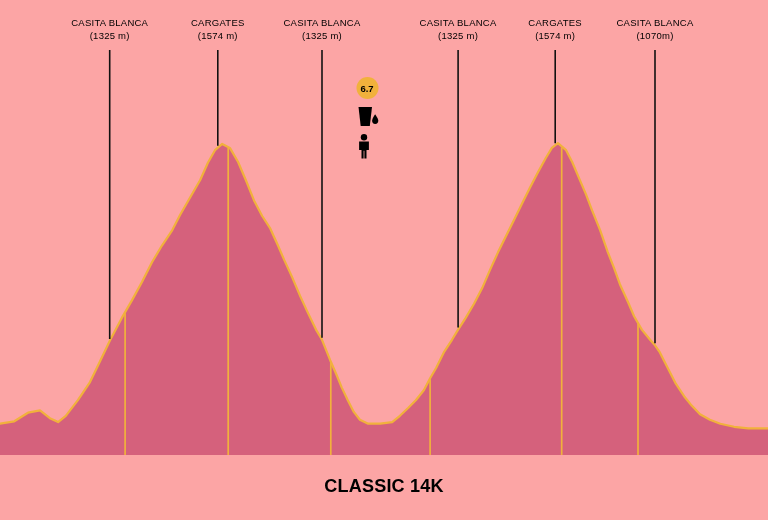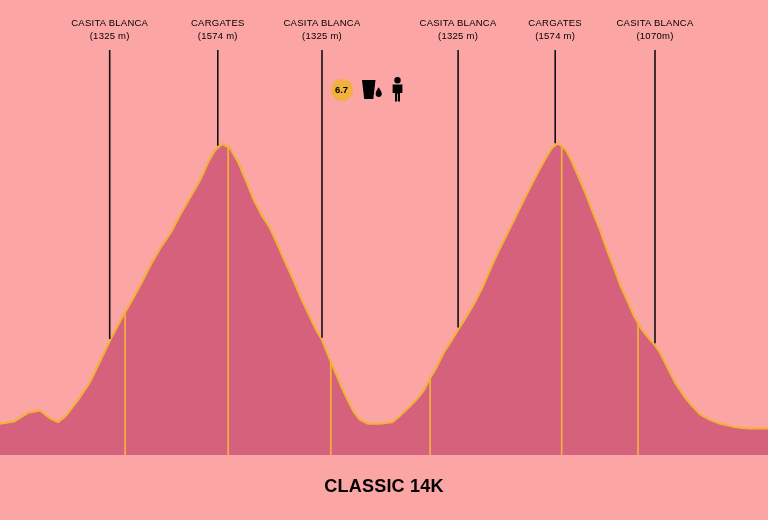--- a/index.html
+++ b/index.html
@@ -9,21 +9,21 @@
     font-family:"Liberation Sans","DejaVu Sans",sans-serif;color:#000;
   }
   #chart-svg{position:absolute;left:0;top:0;width:768px;height:520px;display:block}
   .marker-label{
     position:absolute;top:17px;transform:translateX(-50%);
     text-align:center;font-size:9.5px;line-height:1.32;letter-spacing:.25px;
     white-space:nowrap;font-weight:400;z-index:3;
   }
   .aid{
     position:absolute;top:77px;transform:translateX(-50%);
-    display:flex;flex-direction:row;align-items:center;gap:7px;z-index:3;
+    display:flex;flex-direction:column;align-items:flex-start;gap:7px;z-index:3;
   }
   .badge{
     width:22px;height:22px;border-radius:50%;
     display:flex;align-items:center;justify-content:center;
     font-size:9.5px;font-weight:700;
   }
   .race-title{
     position:absolute;left:0;top:475px;width:100%;text-align:center;
     font-size:19px;font-weight:700;letter-spacing:.2px;transform:scaleX(.95);
   }

